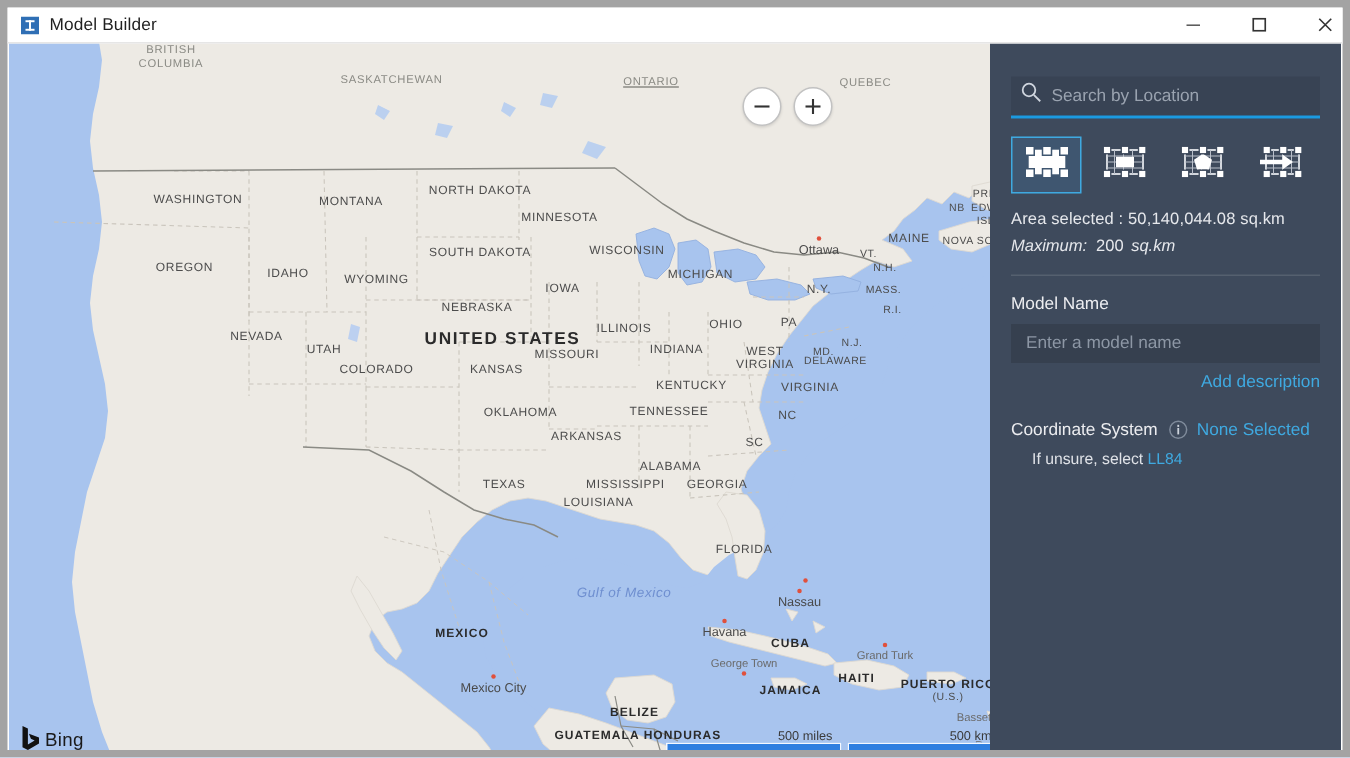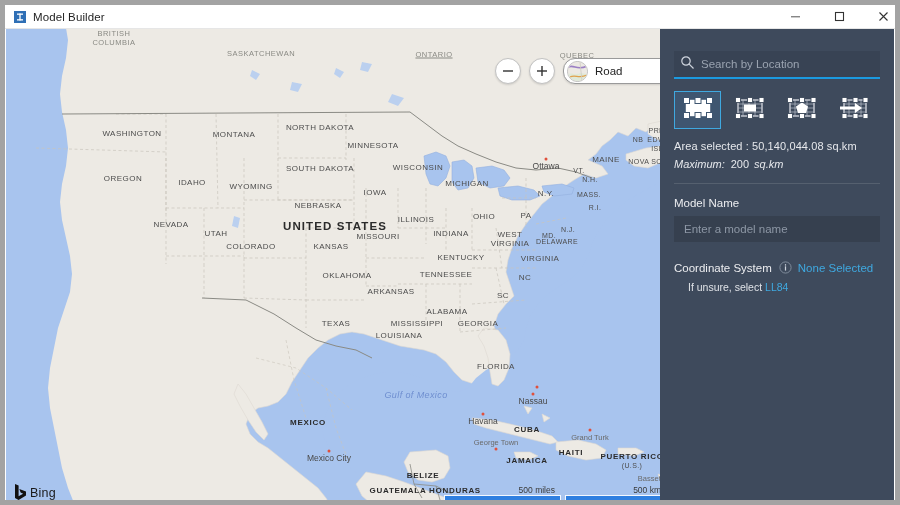--- a/index.html
+++ b/index.html
@@ -385,33 +385,20 @@
         <svg width="14" height="14" viewBox="0 0 14 14">
             <rect x="2" y="6.3" width="10" height="1.4" fill="#333"></rect>
           </svg>
       </div>
       <div class="circbtn">
         <svg width="14" height="14" viewBox="0 0 14 14">
           <rect x="2" y="6.3" width="10" height="1.4" fill="#333"></rect>
           <rect x="6.3" y="2" width="1.4" height="10" fill="#333"></rect>
         </svg>
       </div>
-      <div class="stylesel">
-        <div class="thumb">
-          <svg width="19" height="19" viewBox="0 0 19 19">
-            <rect width="19" height="19" fill="#ece9e3"></rect>
-            <path d="M0,12 C5,10 7,14 12,11 L19,12 L19,19 L0,19 Z" fill="#dfe9d8"></path>
-            <path d="M0,5 C6,2 9,9 19,4" stroke="#9b7fc4" stroke-width="1.6" fill="none"></path>
-            <path d="M2,15 C7,12 11,17 19,13" stroke="#e0a24c" stroke-width="1.3" fill="none"></path>
-            <path d="M12,0 L14,19" stroke="#cfcac2" stroke-width="0.8" fill="none"></path>
-          </svg>
-        </div>
-        <div class="stylelabel">Road</div>
-        <div class="caret"></div>
-      </div>
     </div>
 
     <div class="bing">
       <svg width="13" height="17" viewBox="0 0 13 17">
         <path d="M1,0 L4.6,1.6 L4.6,12.3 L9.1,9.7 L6.6,8.5 L5.3,5.1 L12,7.6 L12,11.6 L4.6,16 L1,14.1 Z" fill="#111"></path>
       </svg>
       <span class="bing-txt">Bing</span>
     </div>
 
     <div class="scalewrap">
@@ -525,20 +512,21 @@
       <div class="maxrow">
         <span>Maximum:</span><span class="maxval">200</span><span class="maxunit">sq.km</span>
       </div>
 
       <div class="divider"></div>
 
       <div class="fieldlabel">Model Name</div>
       <div class="namebox">
         <input class="name-input" type="text" placeholder="Enter a model name" style="">
       </div>
+      <div class="adddesc">Add description</div>
 
       <div class="coordrow">
         <span>Coordinate System</span>
         <span class="infoicon">
           <svg width="13" height="13" viewBox="0 0 13 13">
             <circle cx="6.5" cy="6.5" r="5.6" fill="none" stroke="#7f8b9b" stroke-width="1"></circle>
             <rect x="5.9" y="5.3" width="1.2" height="4.3" fill="#cdd3dc"></rect>
             <rect x="5.9" y="3.2" width="1.2" height="1.4" fill="#cdd3dc"></rect>
           </svg>
         </span>

